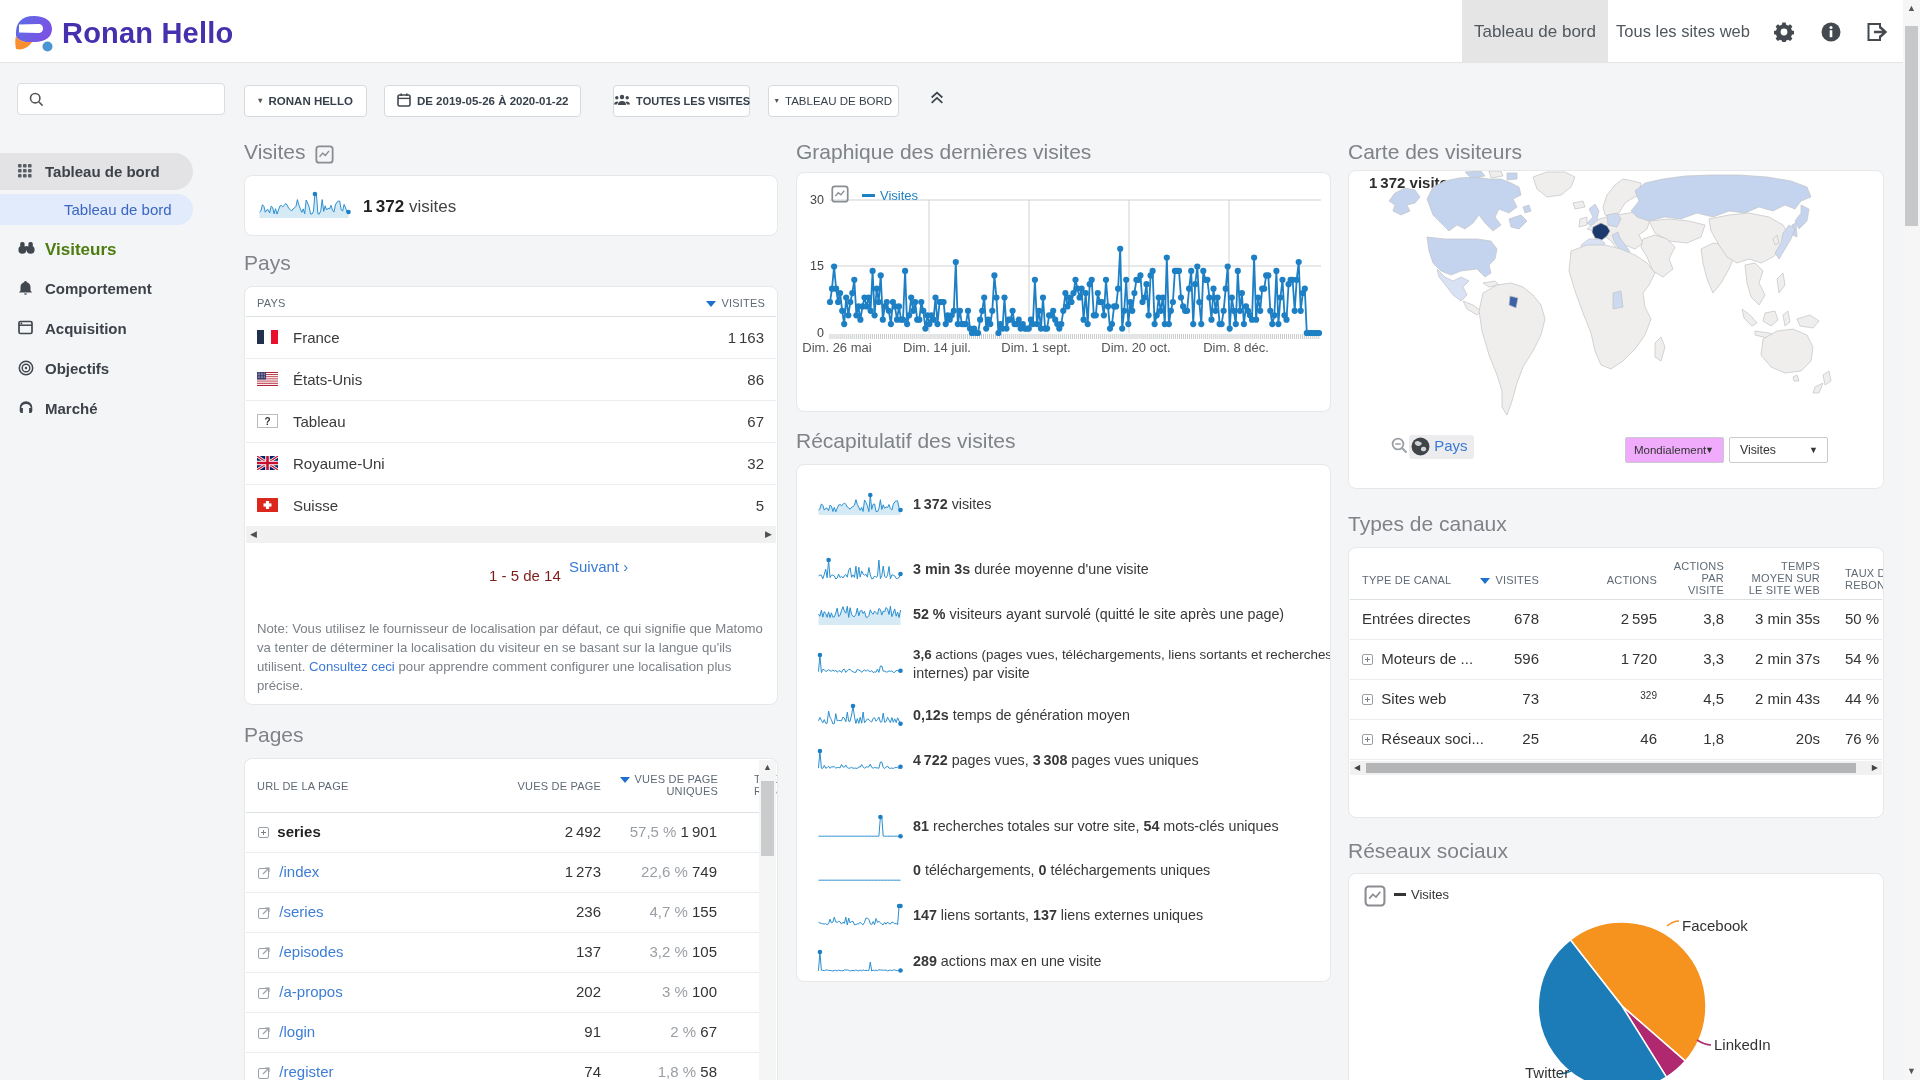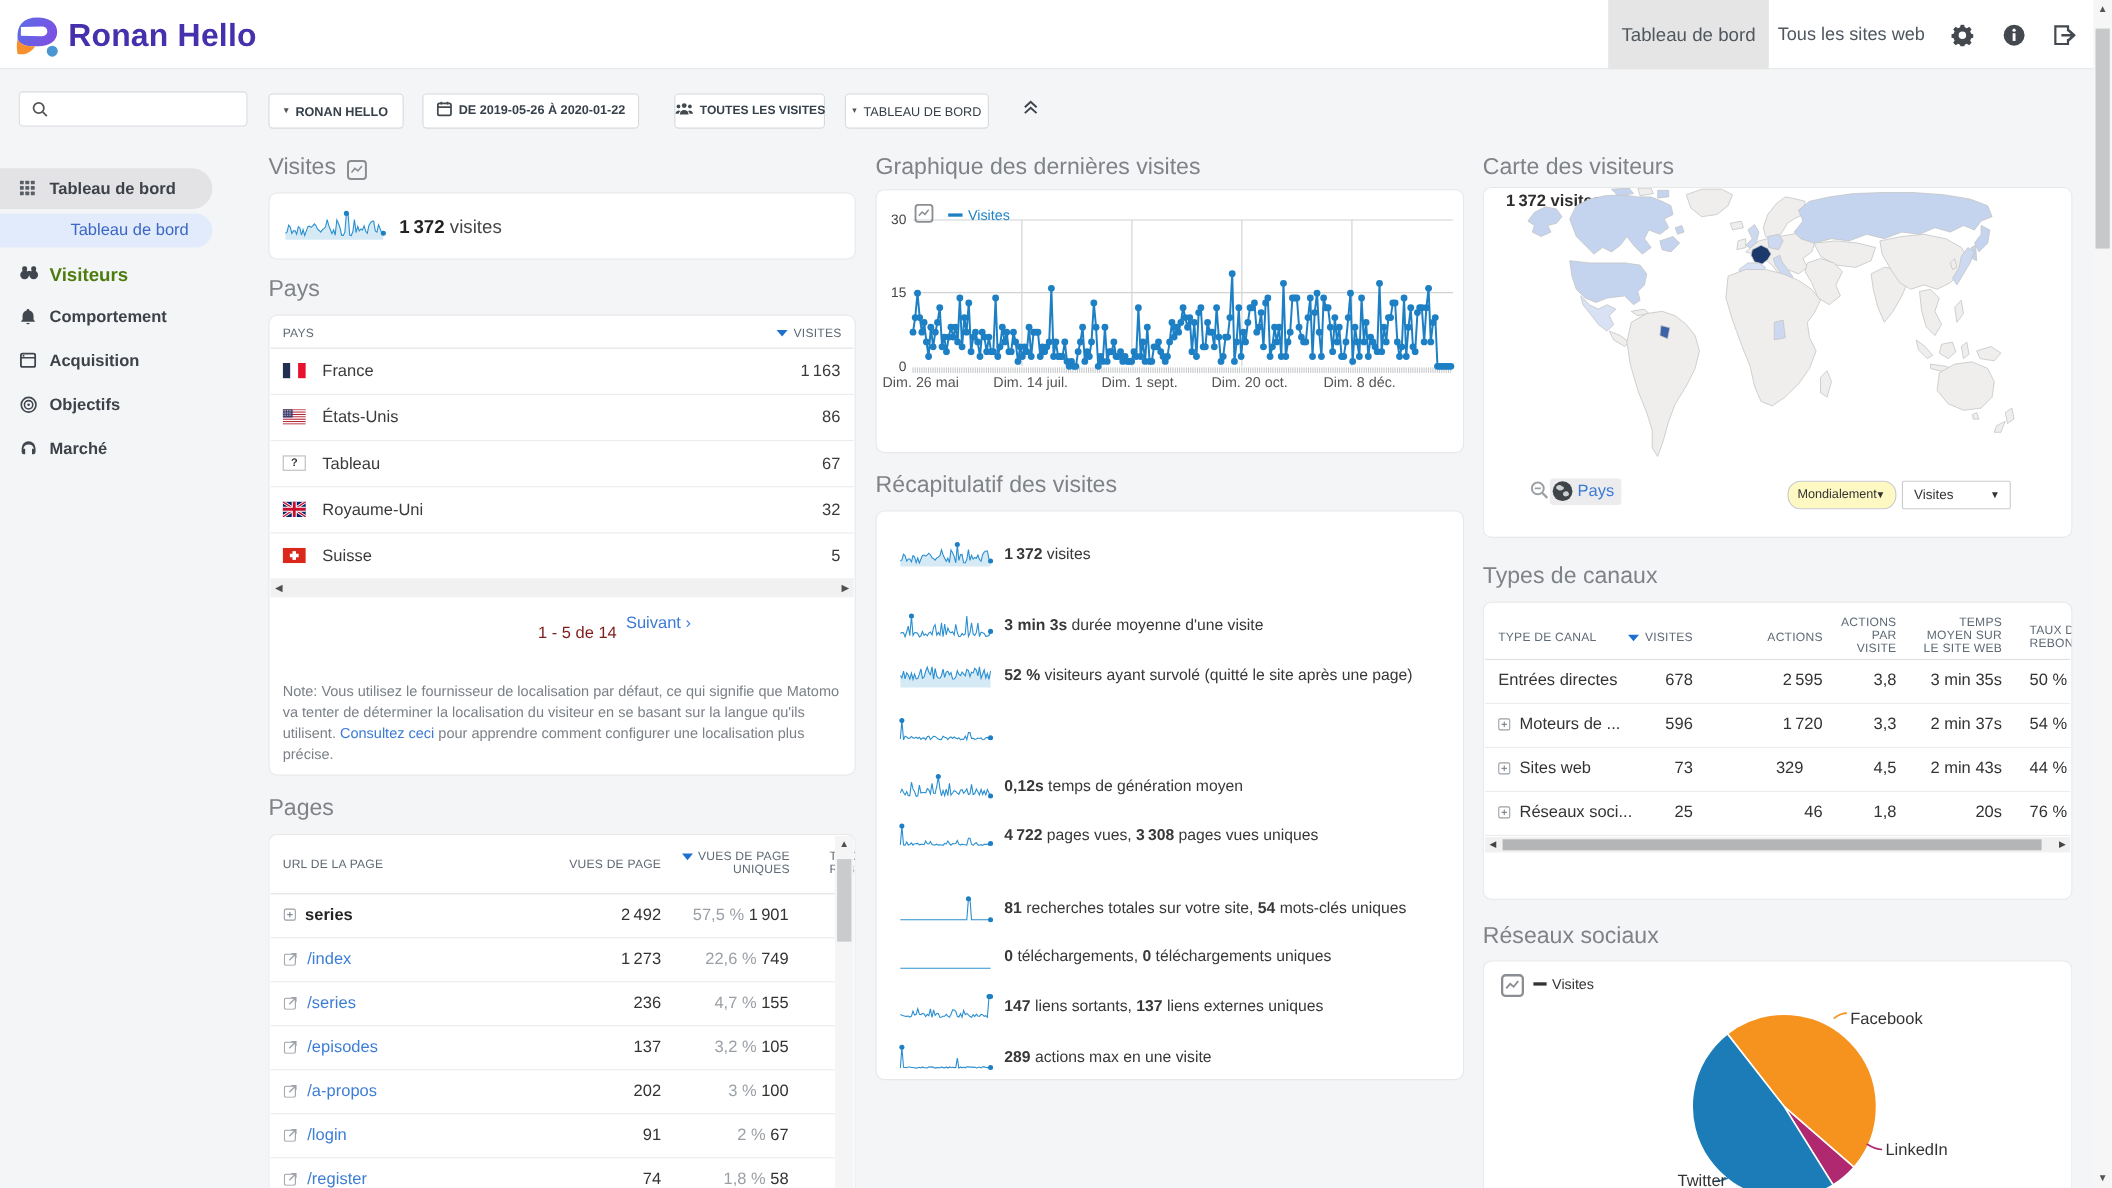--- a/index.html
+++ b/index.html
@@ -584,20 +584,21 @@
     <div class="abs" style="left:20px;top:137px"><svg width="88" height="26" viewBox="0 0 88 26">
         <polygon points="1.5,23 1.5,12.1 1.5,12.1 2.9,14.2 4.4,8.2 5.8,15.1 7.3,9.6 8.7,11.6 10.1,15.3 11.6,9.9 13.0,15.6 14.4,10.8 15.9,15.2 17.3,14.9 18.8,10.9 20.2,6.1 21.6,14.5 23.1,13.3 24.5,8.5 26.0,4.6 27.4,9.1 28.8,11.2 30.3,4.3 31.7,15.4 33.1,5.7 34.6,12.5 36.0,14.3 37.5,14.6 38.9,12.3 40.3,6.2 41.8,13.8 43.2,9.0 44.7,8.3 46.1,11.5 47.5,9.4 49.0,15.2 50.4,15.3 51.9,13.5 53.3,7.8 54.7,10.9 56.2,12.2 57.6,9.0 59.0,10.6 60.5,12.4 61.9,6.5 63.4,7.6 64.8,13.1 66.2,9.1 67.7,9.7 69.1,5.5 70.6,7.2 72.0,12.5 73.4,4.2 74.9,14.6 76.3,11.0 77.7,6.9 79.2,14.2 80.6,10.1 82.1,15.5 83.5,8.0 83.5,23" fill="#d6eaf6" stroke="none"></polygon>
         <polyline points="1.5,12.1 2.9,14.2 4.4,8.2 5.8,15.1 7.3,9.6 8.7,11.6 10.1,15.3 11.6,9.9 13.0,15.6 14.4,10.8 15.9,15.2 17.3,14.9 18.8,10.9 20.2,6.1 21.6,14.5 23.1,13.3 24.5,8.5 26.0,4.6 27.4,9.1 28.8,11.2 30.3,4.3 31.7,15.4 33.1,5.7 34.6,12.5 36.0,14.3 37.5,14.6 38.9,12.3 40.3,6.2 41.8,13.8 43.2,9.0 44.7,8.3 46.1,11.5 47.5,9.4 49.0,15.2 50.4,15.3 51.9,13.5 53.3,7.8 54.7,10.9 56.2,12.2 57.6,9.0 59.0,10.6 60.5,12.4 61.9,6.5 63.4,7.6 64.8,13.1 66.2,9.1 67.7,9.7 69.1,5.5 70.6,7.2 72.0,12.5 73.4,4.2 74.9,14.6 76.3,11.0 77.7,6.9 79.2,14.2 80.6,10.1 82.1,15.5 83.5,8.0" fill="none" stroke="#2a8fd0" stroke-width="1"></polyline>
       </svg></div>
     <div class="abs" style="left:116px;top:140px;font-size:14.3px;line-height:19px;color:#383838;white-space:nowrap"><b>52 %</b> visiteurs ayant survolé (quitté le site après une page)</div>
     <div class="abs" style="left:20px;top:187px"><svg width="88" height="26" viewBox="0 0 88 26">
         <polyline points="1.5,19.7 2.9,3.0 4.4,20.6 5.8,17.3 7.3,17.9 8.7,19.2 10.1,19.1 11.6,17.5 13.0,18.8 14.4,19.1 15.9,18.1 17.3,19.3 18.8,18.2 20.2,20.2 21.6,19.0 23.1,18.8 24.5,20.5 26.0,17.7 27.4,17.2 28.8,20.4 30.3,18.8 31.7,17.4 33.1,17.5 34.6,18.8 36.0,19.8 37.5,20.4 38.9,20.3 40.3,17.3 41.8,18.2 43.2,18.6 44.7,20.4 46.1,18.7 47.5,17.9 49.0,19.3 50.4,18.0 51.9,18.9 53.3,19.7 54.7,18.6 56.2,20.6 57.6,19.9 59.0,20.2 60.5,17.1 61.9,20.4 63.4,14.0 64.8,14.0 66.2,19.2 67.7,19.1 69.1,20.1 70.6,19.8 72.0,18.9 73.4,19.3 74.9,18.9 76.3,20.5 77.7,20.3 79.2,18.6 80.6,18.4 82.1,19.8 83.5,18.7" fill="none" stroke="#2a8fd0" stroke-width="1"></polyline>
         <circle cx="2.9" cy="3.0" r="2.3" fill="#1d7fc4"></circle>
         <circle cx="83.5" cy="18.7" r="2.3" fill="#1d7fc4"></circle>
       </svg></div>
+    <div class="abs" style="left:116px;top:180px;font-size:14.3px;line-height:19px;color:#383838;white-space:nowrap"><span style="font-size:13.4px"><b>3,6</b> actions (pages vues, téléchargements, liens sortants et recherches</span><br>internes) par visite</div>
     <div class="abs" style="left:20px;top:238px"><svg width="88" height="26" viewBox="0 0 88 26">
         <polyline points="1.5,17.8 2.9,14.5 4.4,17.4 5.8,19.7 7.3,16.6 8.7,20.3 10.1,20.4 11.6,8.1 13.0,14.2 14.4,16.7 15.9,20.9 17.3,20.6 18.8,10.7 20.2,17.9 21.6,17.4 23.1,17.5 24.5,17.8 26.0,14.0 27.4,15.1 28.8,18.8 30.3,9.2 31.7,18.2 33.1,18.3 34.6,12.0 36.0,3.0 37.5,14.1 38.9,20.5 40.3,15.6 41.8,20.4 43.2,14.3 44.7,20.2 46.1,9.0 47.5,19.8 49.0,17.9 50.4,15.9 51.9,16.5 53.3,18.1 54.7,19.1 56.2,15.4 57.6,14.8 59.0,18.2 60.5,16.5 61.9,14.1 63.4,19.2 64.8,18.7 66.2,10.1 67.7,19.3 69.1,18.4 70.6,14.3 72.0,17.0 73.4,19.7 74.9,14.6 76.3,19.3 77.7,15.8 79.2,19.6 80.6,14.8 82.1,18.0 83.5,20.7" fill="none" stroke="#2a8fd0" stroke-width="1"></polyline>
         <circle cx="36.0" cy="3.0" r="2.3" fill="#1d7fc4"></circle>
         <circle cx="83.5" cy="20.7" r="2.3" fill="#1d7fc4"></circle>
       </svg></div>
     <div class="abs" style="left:116px;top:241px;font-size:14.3px;line-height:19px;color:#383838;white-space:nowrap"><b>0,12s</b> temps de génération moyen</div>
     <div class="abs" style="left:20px;top:283px"><svg width="88" height="26" viewBox="0 0 88 26">
         <polyline points="1.5,20.1 2.9,3.0 4.4,20.2 5.8,20.3 7.3,17.4 8.7,20.2 10.1,19.7 11.6,18.2 13.0,20.3 14.4,19.0 15.9,18.9 17.3,18.7 18.8,20.1 20.2,19.6 21.6,19.5 23.1,19.9 24.5,16.5 26.0,19.0 27.4,19.2 28.8,17.0 30.3,19.7 31.7,20.2 33.1,20.1 34.6,19.4 36.0,20.3 37.5,20.1 38.9,20.2 40.3,20.5 41.8,18.7 43.2,19.2 44.7,16.6 46.1,18.9 47.5,20.3 49.0,18.9 50.4,19.0 51.9,18.9 53.3,16.1 54.7,19.4 56.2,20.2 57.6,19.4 59.0,19.9 60.5,19.9 61.9,20.3 63.4,14.0 64.8,14.0 66.2,19.5 67.7,20.5 69.1,19.0 70.6,18.1 72.0,20.1 73.4,20.4 74.9,19.9 76.3,20.6 77.7,19.6 79.2,19.6 80.6,19.3 82.1,20.5 83.5,18.8" fill="none" stroke="#2a8fd0" stroke-width="1"></polyline>
         <circle cx="2.9" cy="3.0" r="2.3" fill="#1d7fc4"></circle>
         <circle cx="83.5" cy="18.8" r="2.3" fill="#1d7fc4"></circle>
@@ -711,21 +712,21 @@
 </svg></div>
   <div class="abs" style="left:42px;top:266px"><svg width="17" height="17" viewBox="0 0 17 17">
         <circle cx="7" cy="7" r="5.4" fill="none" stroke="#9aa0a5" stroke-width="1.8"></circle>
         <line x1="4.2" y1="7" x2="9.8" y2="7" stroke="#9aa0a5" stroke-width="1.6"></line>
         <line x1="11.2" y1="11.2" x2="15.6" y2="15.6" stroke="#9aa0a5" stroke-width="2"></line>
       </svg></div>
   <div class="abs" style="left:60px;top:264px;height:24px;background:#ececef;border-radius:3px;padding:2px 6px 2px 2px"><svg width="19" height="19" viewBox="0 0 19 19" style="vertical-align:-1px">
         <circle cx="9.5" cy="9.5" r="9" fill="#3f4449"></circle>
         <path d="M4,5 q3,-2 5,0 q3,1 1,3 q-3,2 -5,0 q-2,-1 -1,-3 Z M11,10 q3,-1 4,1 q1,2 -1,3 q-3,1 -4,-1 q-0.5,-2 1,-3 Z" fill="#cfd2d5"></path>
       </svg><span style="font-size:15px;color:#3a7ad5;vertical-align:4px">&nbsp;Pays</span></div>
-  <div class="abs" style="left:276px;top:266px;width:99px;height:26px;background:#fef9c3;border:1px solid #c8cacd;border-radius:12px;font-size:11.5px;color:#333;line-height:24px;padding-left:8px;white-space:nowrap">Mondialement<span style="position:absolute;right:9px;font-size:9px;color:#333">▼</span></div>
+  <div class="abs" style="left:276px;top:266px;width:99px;height:26px;background:#f0abfc;border:1px solid #c8cacd;border-radius:2px;font-size:11.5px;color:#333;line-height:24px;padding-left:8px;white-space:nowrap">Mondialement<span style="position:absolute;right:9px;font-size:9px;color:#333">▼</span></div>
   <div class="abs" style="left:380px;top:266px;width:99px;height:26px;background:#fff;border:1px solid #c8cacd;border-radius:2px;font-size:12.3px;color:#333;line-height:24px;padding-left:10px;white-space:nowrap">Visites<span style="position:absolute;right:9px;font-size:9px;color:#333">▼</span></div>
 </div>
 
 <div class="wtitle" style="left:1348px;top:512px">Types de canaux</div>
 <div class="card" style="left:1348px;top:547px;width:536px;height:271px;overflow:hidden">
   <div class="abs hseg" style="left:13px;top:26px">TYPE DE CANAL</div>
   <div class="abs hseg" style="left:108px;top:26px;width:82px;text-align:right;white-space:nowrap"><span class="sortdn" style="border-top-color:#1e70d0"></span>VISITES</div>
   <div class="abs hseg" style="left:248px;top:26px;width:60px;text-align:right">ACTIONS</div>
   <div class="abs hseg" style="left:315px;top:12px;width:60px;text-align:right">ACTIONS<br>PAR<br>VISITE</div>
   <div class="abs hseg" style="left:391px;top:12px;width:80px;text-align:right">TEMPS<br>MOYEN SUR<br>LE SITE WEB</div>
@@ -740,21 +741,21 @@
     <div class="rowline" style="top:91px"></div>
     <div class="abs" style="left:13px;top:102px;font-size:15px"><span class="plusic"></span>&nbsp;&nbsp;<span style="color:#333">Moteurs de ...</span></div>
     <div class="abs num" style="left:138px;width:52px;text-align:right;top:102px;font-size:15px;color:#333">596</div>
     <div class="abs num" style="left:248px;width:60px;text-align:right;top:102px;font-size:15px;color:#333">1 720</div>
     <div class="abs num" style="left:315px;width:60px;text-align:right;top:102px;font-size:15px;color:#333">3,3</div>
     <div class="abs num" style="left:391px;width:80px;text-align:right;top:102px;font-size:15px;color:#333">2 min 37s</div>
     <div class="abs num" style="left:496px;top:102px;font-size:15px;color:#333">54&nbsp;%</div>
     <div class="rowline" style="top:131px"></div>
     <div class="abs" style="left:13px;top:142px;font-size:15px"><span class="plusic"></span>&nbsp;&nbsp;<span style="color:#333">Sites web</span></div>
     <div class="abs num" style="left:138px;width:52px;text-align:right;top:142px;font-size:15px;color:#333">73</div>
-    <div class="abs num" style="left:248px;width:60px;text-align:center;top:142px;font-size:15px;color:#333">329</div>
+    <div class="abs num" style="left:248px;width:60px;text-align:right;top:142px;font-size:10px;color:#333">329</div>
     <div class="abs num" style="left:315px;width:60px;text-align:right;top:142px;font-size:15px;color:#333">4,5</div>
     <div class="abs num" style="left:391px;width:80px;text-align:right;top:142px;font-size:15px;color:#333">2 min 43s</div>
     <div class="abs num" style="left:496px;top:142px;font-size:15px;color:#333">44&nbsp;%</div>
     <div class="rowline" style="top:171px"></div>
     <div class="abs" style="left:13px;top:182px;font-size:15px"><span class="plusic"></span>&nbsp;&nbsp;<span style="color:#333">Réseaux soci...</span></div>
     <div class="abs num" style="left:138px;width:52px;text-align:right;top:182px;font-size:15px;color:#333">25</div>
     <div class="abs num" style="left:248px;width:60px;text-align:right;top:182px;font-size:15px;color:#333">46</div>
     <div class="abs num" style="left:315px;width:60px;text-align:right;top:182px;font-size:15px;color:#333">1,8</div>
     <div class="abs num" style="left:391px;width:80px;text-align:right;top:182px;font-size:15px;color:#333">20s</div>
     <div class="abs num" style="left:496px;top:182px;font-size:15px;color:#333">76&nbsp;%</div>

